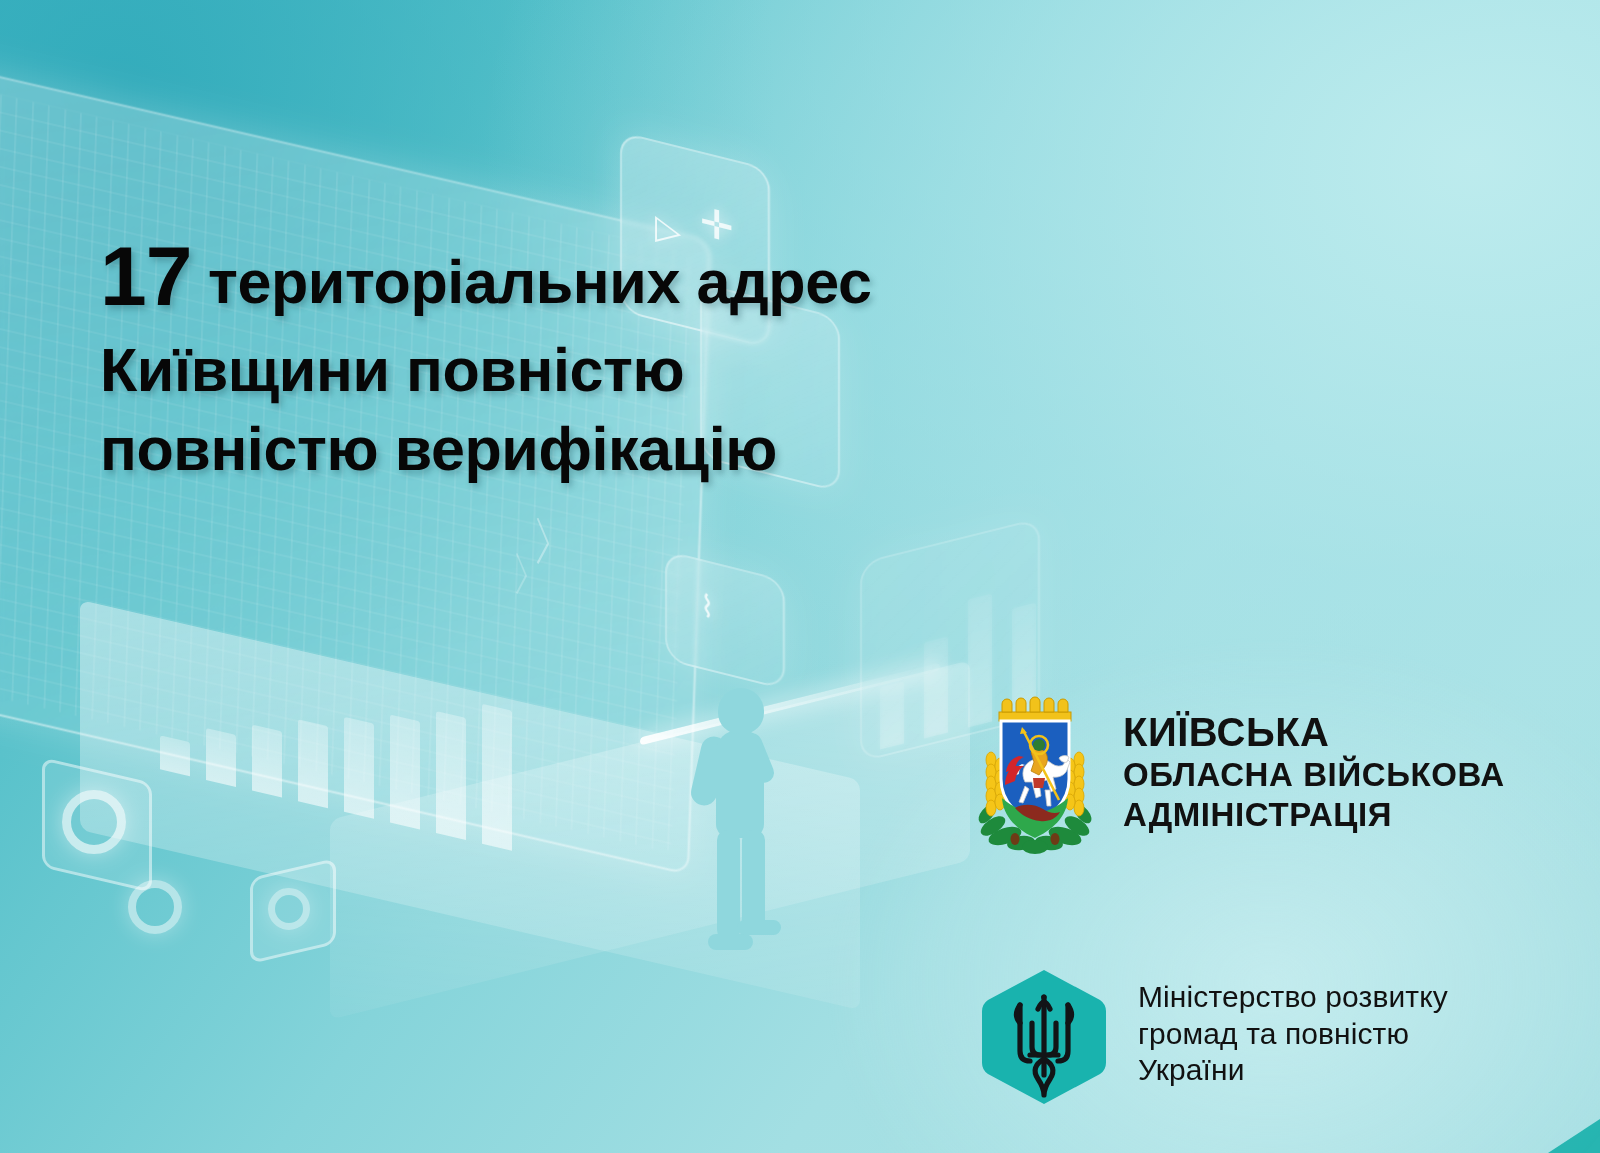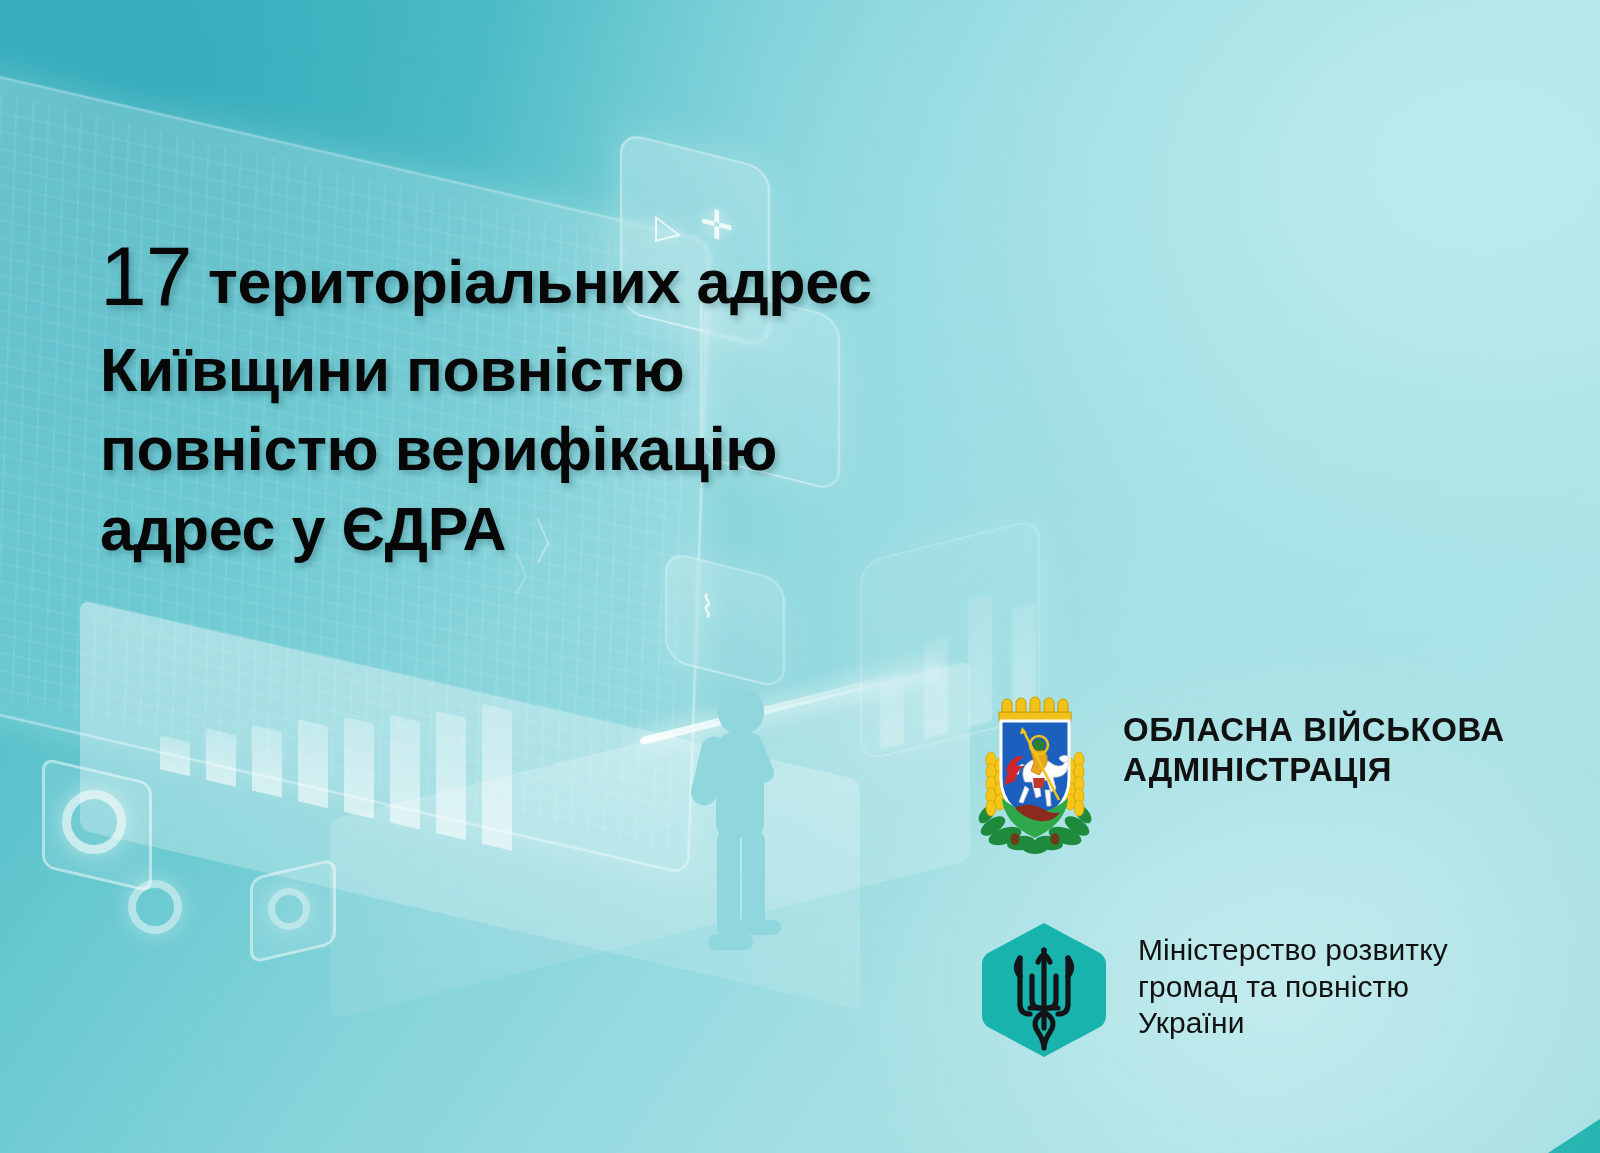--- a/index.html
+++ b/index.html
@@ -149,36 +149,36 @@
   #headline {
     position:absolute; left:100px; top:222px; width:960px;
     color:#070707;
     font-weight:700;
     font-size:61px;
     line-height:1.30;
     letter-spacing:-0.4px;
     text-shadow:3px 4px 6px rgba(20,70,80,0.30);
   }
   #headline .big {
-    font-size:84px; font-weight:400; letter-spacing:-1px;
+    font-size:84px; font-weight:700; letter-spacing:-1px;
     vertical-align:-2px;
   }
   #headline .ln { display:block; white-space:nowrap; }
 
   
   #kova { position:absolute; left:975px; top:690px; display:flex; align-items:flex-start; gap:28px; }
   #kova-text { padding-top:20px; color:#111; }
   #kova-line1 { font-size:40px; font-weight:700; letter-spacing:0.5px; line-height:1.12; }
   #kova-line2, #kova-line3 { font-size:33px; font-weight:700; letter-spacing:0.6px; line-height:1.22; }
 
   
   #coa { width:120px; height:170px; position:relative; flex:0 0 auto; }
 
   
-  #minregion { position:absolute; left:980px; top:920px; display:flex; align-items:flex-start; gap:30px; }
+  #minregion { position:absolute; left:980px; top:967px; display:flex; align-items:flex-start; gap:30px; }
   #hexwrap { width:128px; height:140px; flex:0 0 auto; position:relative; }
   #min-text { padding-top:12px; color:#111; font-size:30px; font-weight:500; line-height:1.22; letter-spacing:0.1px; }
   #min-text span { display:block; white-space:nowrap; }
 </style>
 </head>
 <body>
 
 <div id="poster">
 
   <div class="illo">
@@ -237,21 +237,20 @@
     </div>
 
     <div id="glow"></div>
     <div id="corner-wedge"></div>
   </div>
 
   <div id="headline">
     <span class="ln"><span class="big">17</span><span> територіальних адрес</span></span>
     <span class="ln">Київщини повністю</span>
     <span class="ln">повністю верифікацію</span>
-    <span class="ln">адрес у ЄДРА</span>
   </div>
 
   <div id="kova">
 
     <div id="coa">
       <svg viewBox="0 0 120 170" width="120" height="170" aria-hidden="true">
 
         <g fill="#1E8A3C">
           <ellipse cx="30" cy="146" rx="17" ry="8" transform="rotate(-18 30 146)"></ellipse>
           <ellipse cx="90" cy="146" rx="17" ry="8" transform="rotate(18 90 146)"></ellipse>
@@ -329,20 +328,21 @@
         <circle cx="64" cy="55" r="6" fill="#2E7D32"></circle>
 
         <line x1="48" y1="40" x2="84" y2="110" stroke="#F2C21A" stroke-width="2.6"></line>
         <polygon points="47,37 52,43 45,44" fill="#F2C21A"></polygon>
 
         <path d="M58 88h12l-2 10h-9z" fill="#C0392B"></path>
       </svg>
     </div>
 
     <div id="kova-text">
+      <div id="kova-line1">КИЇВСЬКА</div>
       <div id="kova-line2">ОБЛАСНА ВІЙСЬКОВА</div>
       <div id="kova-line3">АДМІНІСТРАЦІЯ</div>
     </div>
   </div>
 
   <div id="minregion">
 
     <div id="hexwrap">
       <svg viewBox="0 0 128 140" width="128" height="140" aria-hidden="true">
         <path d="M64 3 L120 33 a14 14 0 0 1 6 12 v50 a14 14 0 0 1 -6 12 L64 137 L8 107 a14 14 0 0 1 -6 -12 v-50 a14 14 0 0 1 6 -12 Z" fill="#19B3AE"></path>

